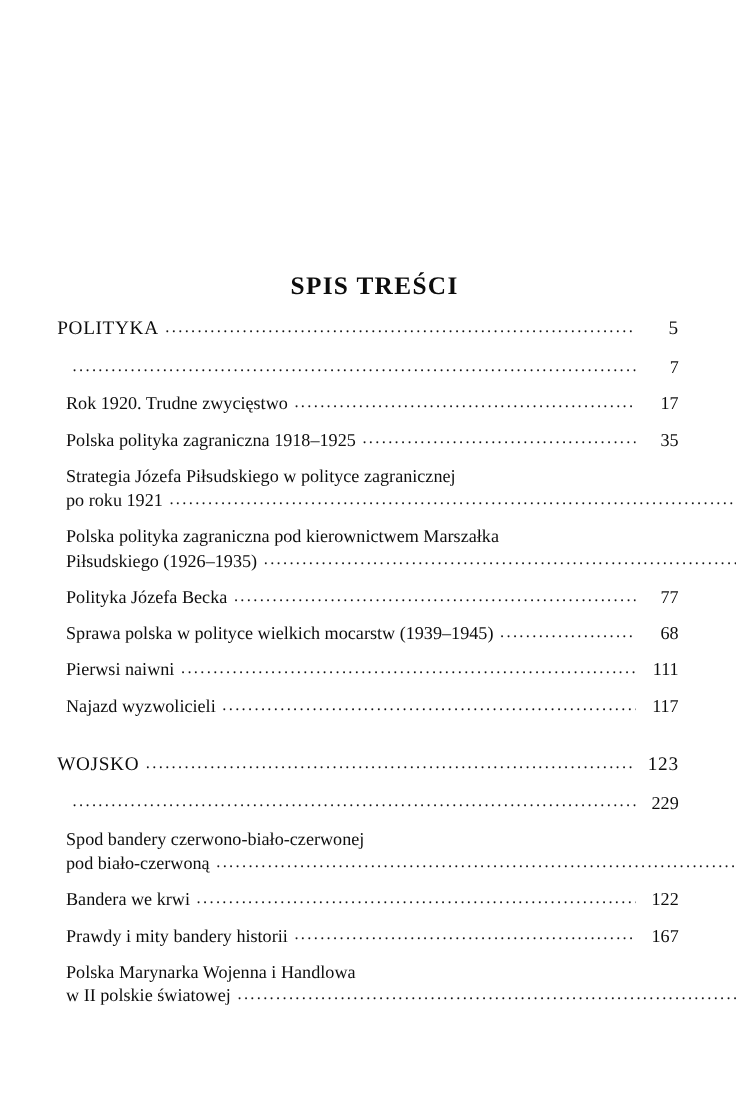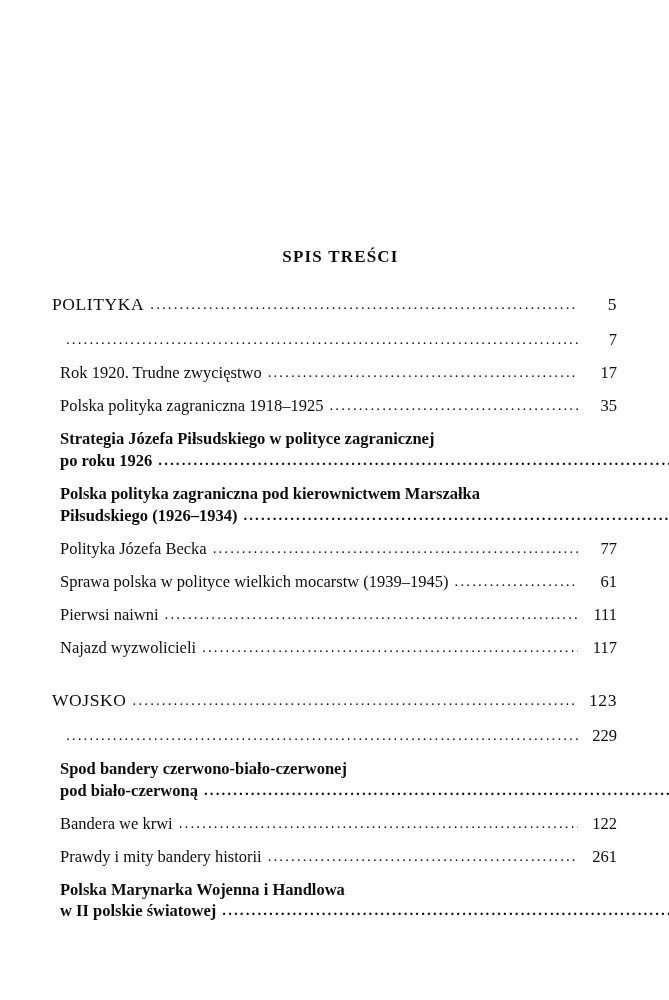--- a/index.html
+++ b/index.html
@@ -16,29 +16,29 @@
   }
   .page {
     position: relative;
     width: 669px;
     height: 1000px;
     box-sizing: border-box;
     padding: 0 52px;
   }
   .toc-title {
     text-align: center;
-    font-size: 17px;
+    font-size: 23px;
     font-weight: bold;
     letter-spacing: 1.2px;
     margin: 0;
     padding-top: 247px;
     padding-left: 12px;
   }
   .toc {
-    margin-top: 26px;
+    margin-top: 14px;
   }
   .section {
     margin: 0;
   }
   .section + .section {
     margin-top: 30px;
   }
   .entry {
     display: flex;
     align-items: flex-end;
@@ -68,21 +68,20 @@
     flex: 0 0 auto;
     width: 34px;
     text-align: right;
     white-space: nowrap;
   }
   .entry.section-head .page-no {
     font-size: 17.5px;
   }
   .entry.two-line {
     align-items: center;
-    font-weight: bold;
   }
   .entry.two-line .stack {
     display: flex;
     flex-direction: column;
     flex: 1 1 auto;
   }
   .entry.two-line .line1 {
     white-space: nowrap;
   }
   .entry.two-line .line2row {
@@ -124,48 +123,48 @@
       <div class="entry pol-indent">
         <span class="label">Polska polityka zagraniczna 1918–1925</span>
         <span class="dots">...................................................................................................</span>
         <span class="page-no">35</span>
       </div>
 
       <div class="entry two-line pol-indent">
         <span class="stack">
           <span class="line1">Strategia Józefa Piłsudskiego w polityce zagranicznej</span>
           <span class="line2row">
-            <span class="line2">po roku 1926</span>
+            <span class="line2">po roku 1921</span>
             <span class="dots">...................................................................................................</span>
           </span>
         </span>
 
       </div>
 
       <div class="entry two-line pol-indent">
         <span class="stack">
           <span class="line1">Polska polityka zagraniczna pod kierownictwem Marszałka</span>
           <span class="line2row">
-            <span class="line2">Piłsudskiego (1926–1934)</span>
+            <span class="line2">Piłsudskiego (1926–1935)</span>
             <span class="dots">...................................................................................................</span>
           </span>
         </span>
 
       </div>
 
       <div class="entry pol-indent">
         <span class="label">Polityka Józefa Becka</span>
         <span class="dots">...................................................................................................</span>
         <span class="page-no">77</span>
       </div>
 
       <div class="entry pol-indent">
         <span class="label">Sprawa polska w polityce wielkich mocarstw (1939–1945)</span>
         <span class="dots">...................................................................................................</span>
-        <span class="page-no">61</span>
+        <span class="page-no">68</span>
       </div>
 
       <div class="entry pol-indent">
         <span class="label">Pierwsi naiwni</span>
         <span class="dots">...................................................................................................</span>
         <span class="page-no">111</span>
       </div>
 
       <div class="entry pol-indent">
         <span class="label">Najazd wyzwolicieli</span>
@@ -201,21 +200,21 @@
 
       <div class="entry pol-indent">
         <span class="label">Bandera we krwi</span>
         <span class="dots">...................................................................................................</span>
         <span class="page-no">122</span>
       </div>
 
       <div class="entry pol-indent">
         <span class="label">Prawdy i mity bandery historii</span>
         <span class="dots">...................................................................................................</span>
-        <span class="page-no">261</span>
+        <span class="page-no">167</span>
       </div>
 
       <div class="entry two-line pol-indent">
         <span class="stack">
           <span class="line1">Polska Marynarka Wojenna i Handlowa</span>
           <span class="line2row">
             <span class="line2">w II polskie światowej</span>
             <span class="dots">...................................................................................................</span>
           </span>
         </span>

